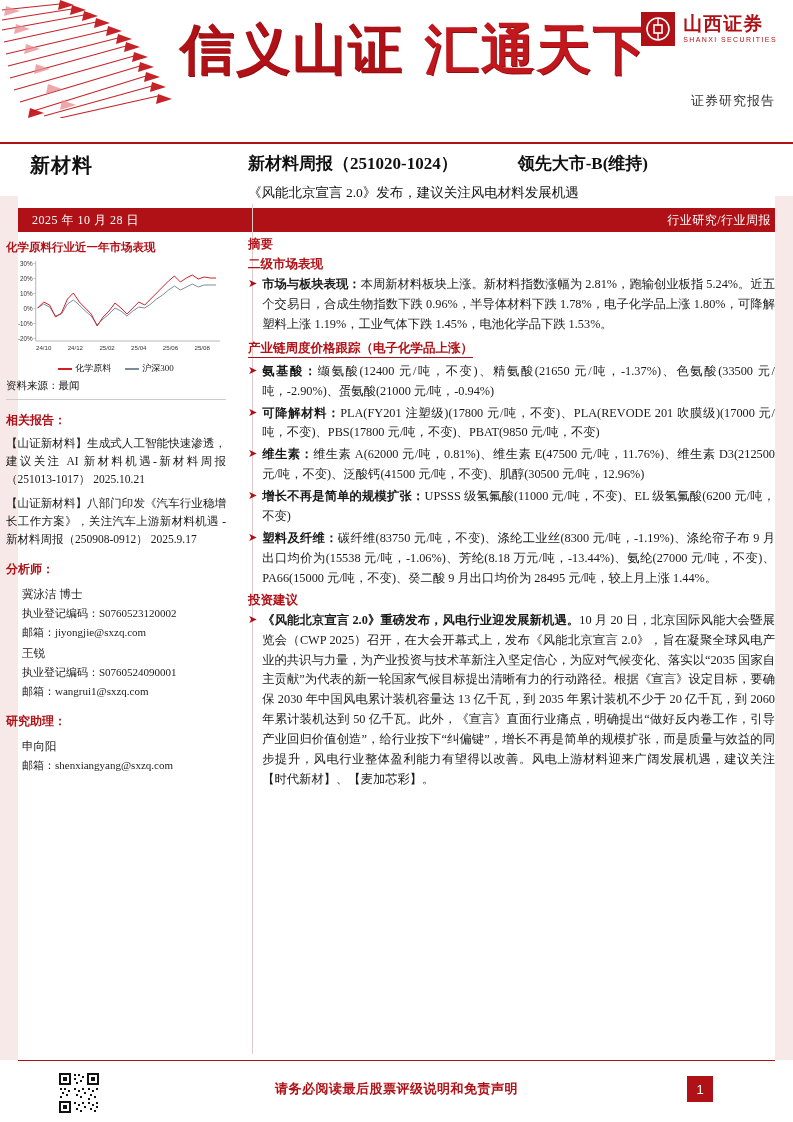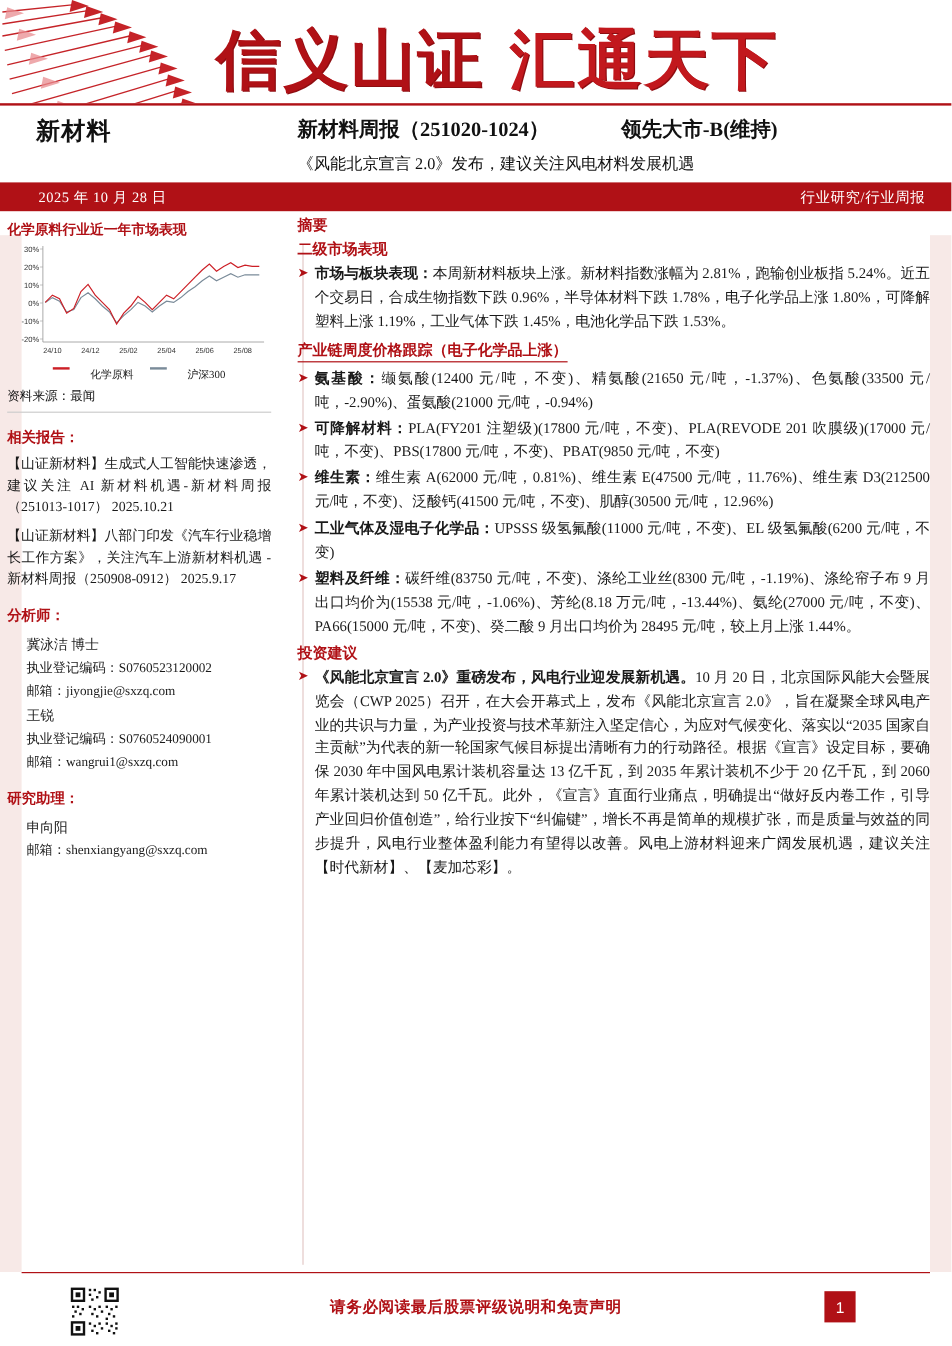--- a/index.html
+++ b/index.html
@@ -9,21 +9,21 @@
     background: #ffffff;
     font-family: "Liberation Serif", "DejaVu Serif", serif;
     color: #1a1a1a;
     position: relative;
     overflow: hidden;
   }
 
   
   .banner {
     position: relative;
-    height: 86px;
+    height: 142px;
     background: #ffffff;
     overflow: hidden;
   }
   .banner-arrows {
     position: absolute; left: 0; top: 0; width: 260px; height: 118px;
   }
   .banner-title {
     position: absolute;
     left: 180px; top: 14px;
     font-family: "DejaVu Serif", serif;
@@ -127,21 +127,21 @@
     color: #b01116; font-weight: bold; font-size: 11.5px;
     margin: 4px 0 2px 0;
   }
   .chart-frame {
     border: 0; width: 100%; height: 104px; position: relative;
   }
   .chart-legend {
     display: flex; justify-content: center; gap: 14px;
     font-size: 9px; margin-top: 1px;
   }
-  .lg { display: flex; align-items: flex-start; gap: 17px; }
+  .lg { display: flex; align-items: center; gap: 3px; }
   .lg i { display: inline-block; width: 14px; height: 2px; }
   .src-note {
     font-size: 10.5px; margin-top: 4px; color: #111;
     border-bottom: 1px solid #ccc; padding-bottom: 6px;
   }
   .sec-head {
     color: #b01116; font-weight: bold; font-size: 12px;
     margin: 12px 0 6px 0;
   }
   .rel-item {
@@ -253,20 +253,34 @@
       <polygon points="62,100 76,105 60,110"></polygon>
       <polygon points="6,6 20,11 4,16"></polygon>
     </g>
   </svg>
 
   <div class="banner-title">
     <span class="t1">信义山证</span>
     <span class="t2">汇通天下</span>
   </div>
 
+  <div class="logo-box">
+    <div class="logo-mark">
+      <svg width="26" height="26" viewBox="0 0 26 26">
+        <circle cx="13" cy="13" r="11" fill="none" stroke="#fff" stroke-width="1.6"></circle>
+        <rect x="9" y="9" width="8" height="8" fill="none" stroke="#fff" stroke-width="1.6"></rect>
+        <line x1="13" y1="2" x2="13" y2="9" stroke="#fff" stroke-width="1.4"></line>
+        <line x1="13" y1="17" x2="13" y2="24" stroke="#fff" stroke-width="1.4"></line>
+      </svg>
+    </div>
+    <div class="logo-text">
+      <div class="logo-cn">山西证券</div>
+      <div class="logo-en">SHANXI SECURITIES</div>
+    </div>
+  </div>
 
   <div class="report-kind">证券研究报告</div>
 </div>
 
 <div class="titleblock">
   <div class="industry-name">新材料</div>
   <div class="title-rows">
     <div class="trow1">
       <div class="report-title">新材料周报（251020-1024）</div>
       <div class="rating">领先大市-B(维持)</div>
@@ -392,21 +406,21 @@
     <div class="bullet-row">
       <span class="bullet">➤</span>
       <span class="btext"><b>可降解材料：</b><span>PLA(FY201 注塑级)(17800 元/吨，不变)、PLA(REVODE 201 吹膜级)(17000 元/吨，不变)、PBS(17800 元/吨，不变)、PBAT(9850 元/吨，不变)</span></span>
     </div>
     <div class="bullet-row">
       <span class="bullet">➤</span>
       <span class="btext"><b>维生素：</b><span>维生素 A(62000 元/吨，0.81%)、维生素 E(47500 元/吨，11.76%)、维生素 D3(212500 元/吨，不变)、泛酸钙(41500 元/吨，不变)、肌醇(30500 元/吨，12.96%)</span></span>
     </div>
     <div class="bullet-row">
       <span class="bullet">➤</span>
-      <span class="btext"><b>工业气体及湿电子化学品：</b><span>UPSSS 级氢氟酸(11000 元/吨，不变)、EL 级氢氟酸(6200 元/吨，不变)</span></span>
+      <span class="btext"><b>增长不再是简单的规模扩张：</b><span>UPSSS 级氢氟酸(11000 元/吨，不变)、EL 级氢氟酸(6200 元/吨，不变)</span></span>
     </div>
     <div class="bullet-row">
       <span class="bullet">➤</span>
       <span class="btext"><b>塑料及纤维：</b><span>碳纤维(83750 元/吨，不变)、涤纶工业丝(8300 元/吨，-1.19%)、涤纶帘子布 9 月出口均价为(15538 元/吨，-1.06%)、芳纶(8.18 万元/吨，-13.44%)、氨纶(27000 元/吨，不变)、PA66(15000 元/吨，不变)、癸二酸 9 月出口均价为 28495 元/吨，较上月上涨 1.44%。</span></span>
     </div>
 
     
     <div class="sub-h">投资建议</div>
     <div class="bullet-row">
       <span class="bullet">➤</span>

